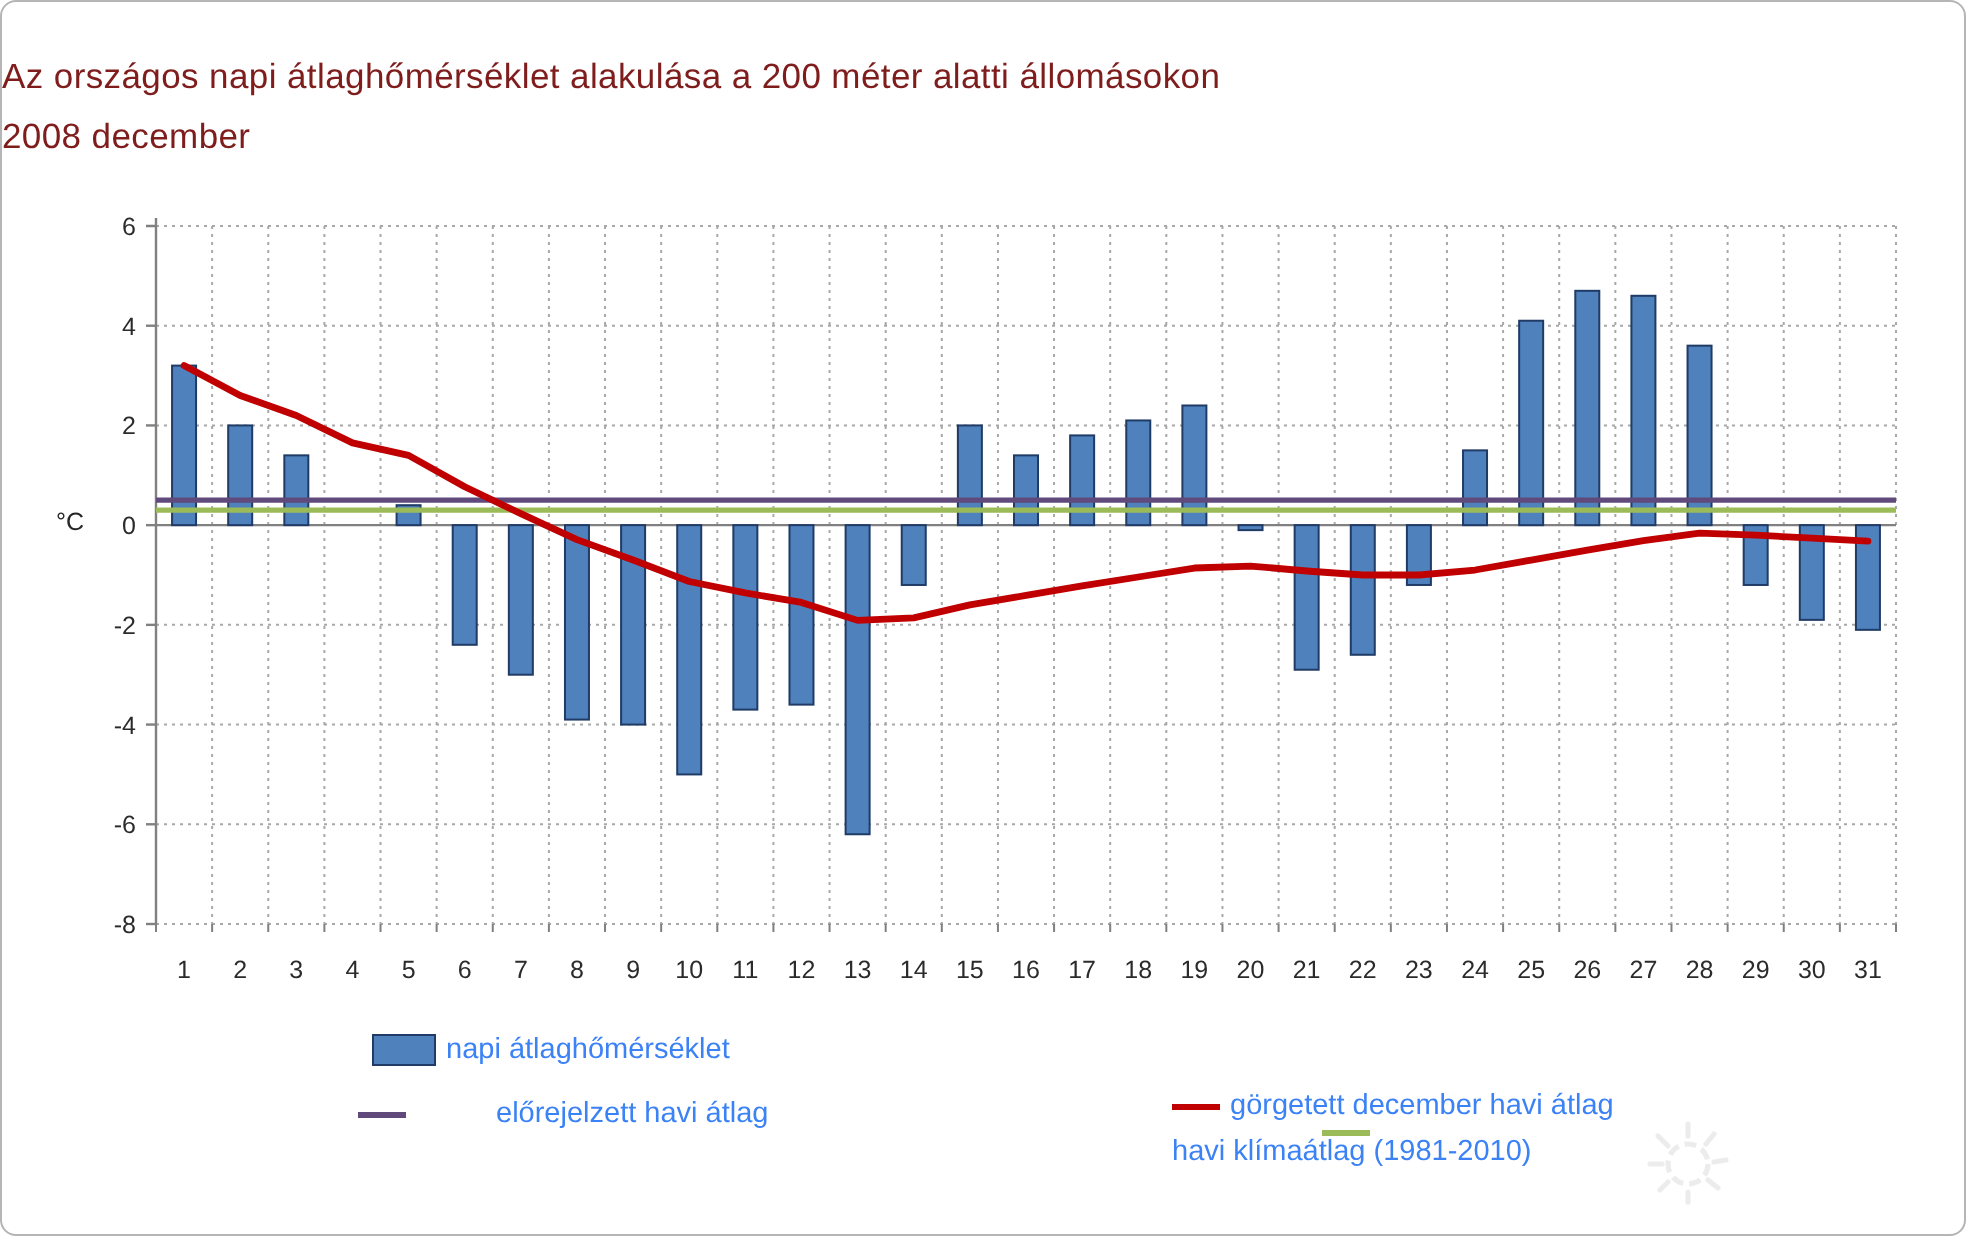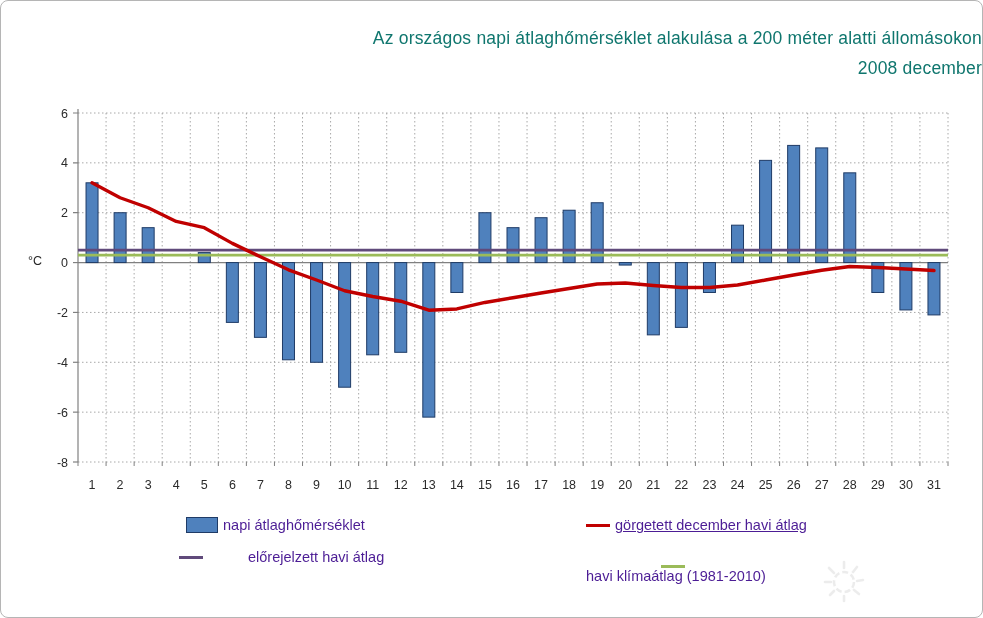--- a/index.html
+++ b/index.html
@@ -2,28 +2,28 @@
 <html><head>
 <meta charset="utf-8">
 <style>
   html,body{margin:0;padding:0;background:#fff;}
   #frame{
     position:relative;width:981px;height:616px;background:#ffffff;
     border:1px solid #b5b5b5;border-radius:8px;overflow:hidden;
     font-family:"Liberation Sans",sans-serif;
   }
   #title-block{
-    position:absolute;top:22px;left:0;width:100%;text-align:right;
-    color:#0f766e;font-size:17.5px;line-height:30px;letter-spacing:.2px;
+    position:absolute;top:22px;left:0;width:100%;text-align:left;
+    color:#7f1d1d;font-size:17.5px;line-height:30px;letter-spacing:.2px;
   }
   #chart-svg{position:absolute;left:0;top:0;}
   #y-axis-unit{
     position:absolute;left:27px;top:253px;font-size:12.5px;color:#262626;
   }
-  .legend-item{position:absolute;display:flex;align-items:center;color:#4c1d95;font-size:14.5px;}
+  .legend-item{position:absolute;display:flex;align-items:center;color:#3b82f6;font-size:14.5px;}
   .legend-swatch-bar{width:30px;height:14px;border:1px solid #1f3b66;margin-right:5px;flex:0 0 auto;}
   .legend-swatch-line{width:24px;height:0;border-top-width:3px;border-top-style:solid;margin-right:5px;flex:0 0 auto;}
   #watermark{position:absolute;left:815px;top:551px;opacity:.55;}
 </style>
 </head>
 <body>
 
 <div id="frame">
 
   <div id="title-block">
@@ -195,21 +195,21 @@
       <line x1="77" x2="947" y1="254.09285714285713" y2="254.09285714285713" stroke="#9BBB59" stroke-width="2.6"></line>
       <polyline points="91.03225806451613,181.8 119.09677419354838,196.75714285714287 147.16129032258067,206.72857142857143 175.22580645161293,220.4392857142857 203.29032258064518,226.67142857142858 231.35483870967744,242.3764285714286 259.4193548387097,255.83785714285713 287.48387096774195,268.8007142857143 315.5483870967742,279.0214285714286 343.61290322580646,289.74071428571426 371.6774193548387,295.47428571428577 399.741935483871,300.2107142857143 427.80645161290323,309.185 455.8709677419355,307.93857142857144 483.93548387096774,301.45714285714286 512,296.7207142857143 540.0645161290323,291.9842857142857 568.1290322580646,287.4971428571429 596.1935483870968,283.01 624.258064516129,282.0128571428572 652.3225806451613,284.50571428571425 680.3870967741935,286.5 708.4516129032259,286.5 736.516129032258,284.00714285714287 764.5806451612904,279.0214285714286 792.6451612903227,274.0357142857143 820.7096774193549,269.2992857142857 848.7741935483872,265.56 876.8387096774194,266.5571428571429 904.9032258064517,268.05285714285714 932.9677419354839,269.54857142857145" fill="none" stroke="#C00000" stroke-width="3.4" stroke-linejoin="round" stroke-linecap="round"></polyline>
     </svg>
 
   <div id="y-axis-unit">°C</div>
 
   <div class="legend-item" style="left:185px;top:516px;">
     <span id="legend-swatch-0" class="legend-swatch-bar" style="background: rgb(79, 129, 189);"></span>
     <span>napi átlaghőmérséklet</span>
   </div>
-  <div class="legend-item" style="left:585px;top:516px;text-decoration:underline;">
+  <div class="legend-item" style="left:585px;top:544px;">
     <span id="legend-swatch-1" class="legend-swatch-line" style="border-top-color: rgb(192, 0, 0);"></span>
     <span>görgetett december havi átlag</span>
   </div>
   <div class="legend-item" style="left:178px;top:548px;gap:40px;">
     <span id="legend-swatch-2" class="legend-swatch-line" style="border-top-color: rgb(96, 74, 123);"></span>
     <span>előrejelzett havi átlag</span>
   </div>
   <div class="legend-item" style="left:585px;top:564px;flex-direction:column;">
     <span id="legend-swatch-3" class="legend-swatch-line" style="border-top-color: rgb(155, 187, 89);"></span>
     <span>havi klímaátlag (1981-2010)</span>

